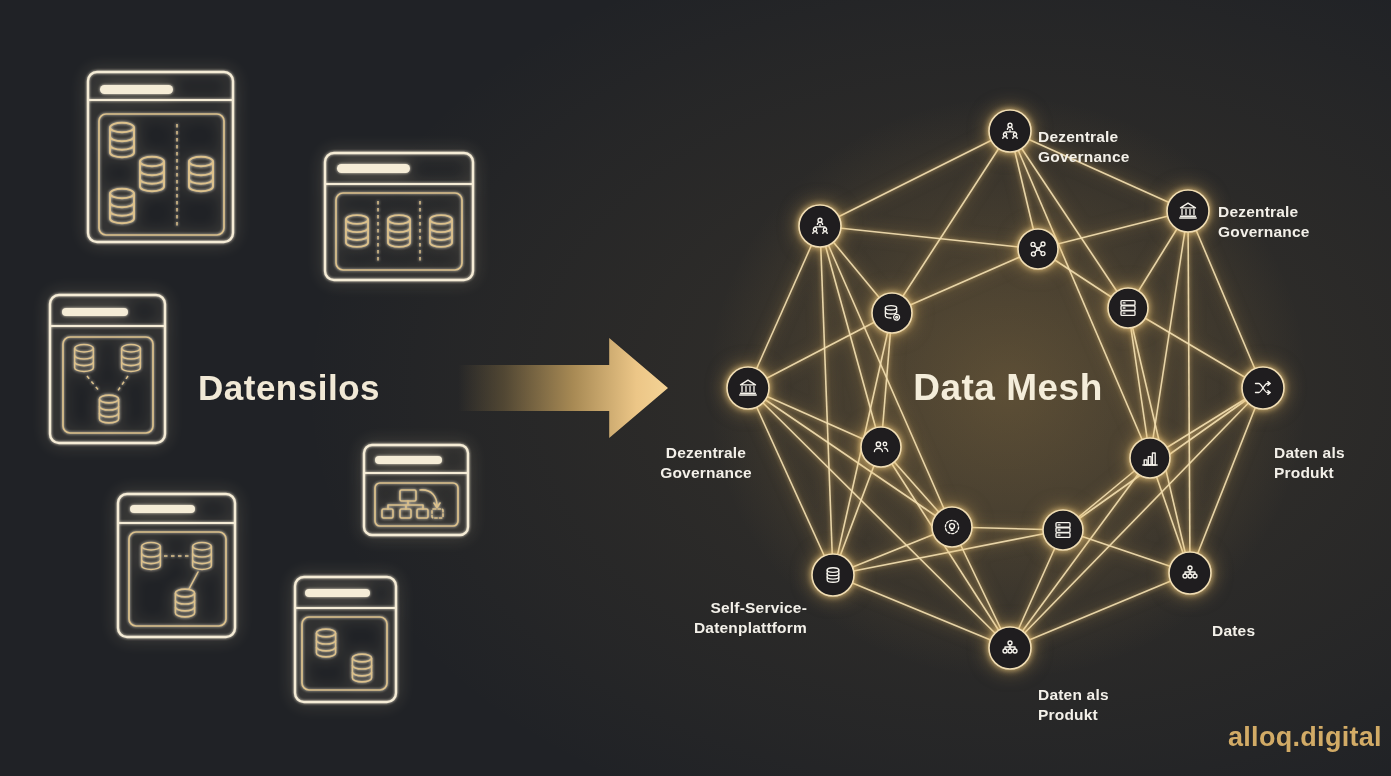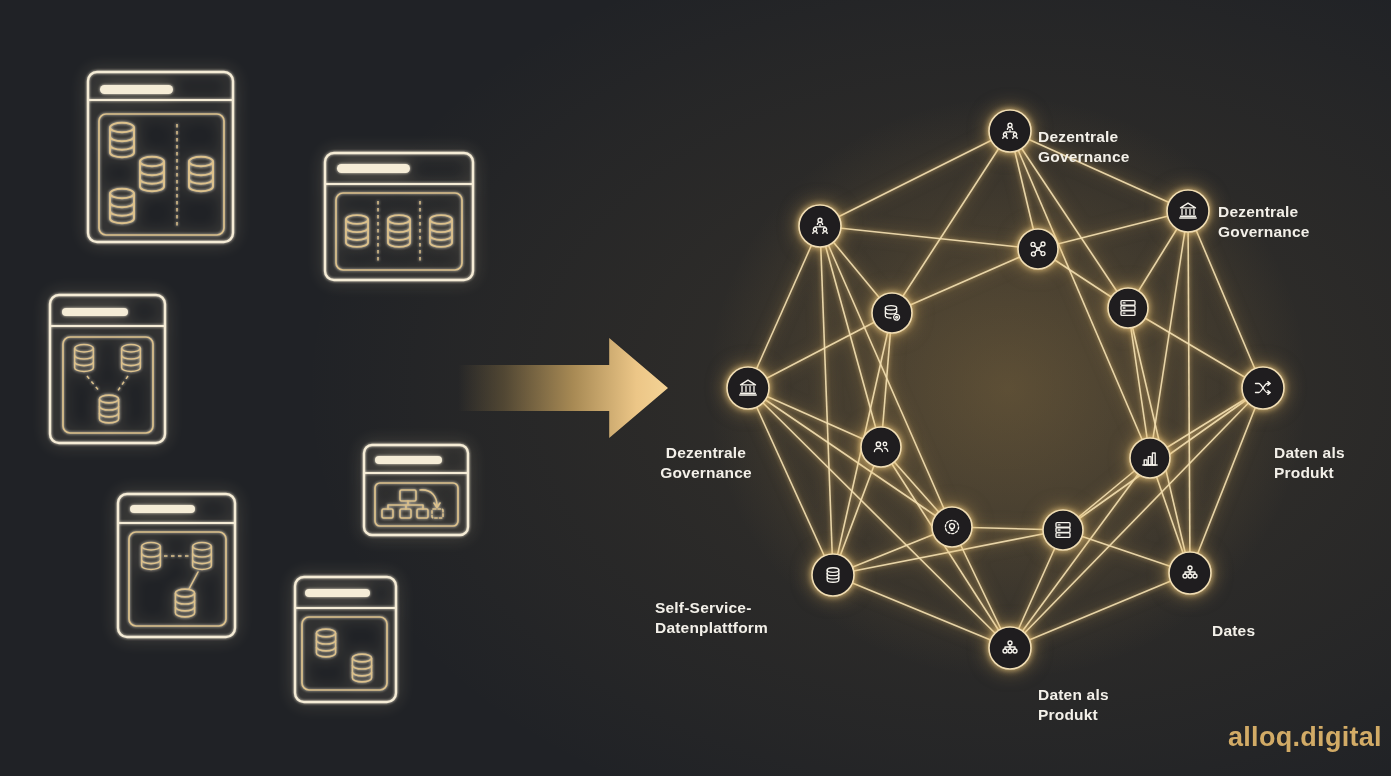--- a/index.html
+++ b/index.html
@@ -32,21 +32,21 @@
   
   .big-title{position:absolute;font-weight:700;color:#f1e9d6;letter-spacing:0.5px;}
   .title-silos{left:198px;top:368px;font-size:35px;}
   .mesh-title{left:888px;top:367px;width:240px;text-align:center;font-size:37px;color:#f4edda;}
   .mlabel{position:absolute;font-size:15.5px;font-weight:600;color:#f3f0e9;line-height:1.28;white-space:pre-line;letter-spacing:0.2px;margin-top:32px;}
   .lbl-top{left:1038px;top:95px;}
   .lbl-topright{left:1218px;top:170px;}
   .lbl-owner{left:645px;top:173px;width:180px;text-align:center;}
   .lbl-left{left:645px;top:411px;width:122px;text-align:center;}
   .lbl-product-right{left:1274px;top:411px;}
-  .lbl-selfservice{left:655px;top:566px;width:152px;text-align:left;}
+  .lbl-selfservice{left:655px;top:566px;width:152px;text-align:right;}
   .lbl-dates{left:1212px;top:589px;}
   .lbl-product-bottom{left:1038px;top:653px;}
   .arrow{
     position:absolute;left:458px;top:338px;width:210px;height:100px;
     background:linear-gradient(90deg, rgba(110,92,58,0) 0%, rgba(133,110,66,0.45) 22%, rgba(190,155,92,0.85) 55%, #ecc687 85%, #f4d395 100%);
     clip-path:polygon(0% 27%, 72% 27%, 72% 0%, 100% 50%, 72% 100%, 72% 73%, 0% 73%);
   }
   .brand{position:absolute;left:1228px;top:722px;font-size:27px;font-weight:700;color:#d2ab66;letter-spacing:0.3px;}
 </style>
 </head>
@@ -321,23 +321,25 @@
         <circle class="nbg" r="21"></circle>
           <use class="icon" href="#i-sitemap"></use>
       </g>
       <g transform="translate(1010,648)">
         <circle class="nbg" r="21"></circle>
           <use class="icon" href="#i-sitemap"></use>
       </g>
     </g>
   </svg>
 
+  <div class="big-title title-silos">Datensilos</div>
 
   <div class="arrow"></div>
 
+  <div class="big-title mesh-title">Data Mesh</div>
 
   <div class="mlabel lbl-top">Dezentrale
 Governance</div>
   <div class="mlabel lbl-topright">Dezentrale
 Governance</div>
   <div class="mlabel lbl-left">Dezentrale
 Governance</div>
   <div class="mlabel lbl-product-right">Daten als
 Produkt</div>
   <div class="mlabel lbl-selfservice">Self-Service-

